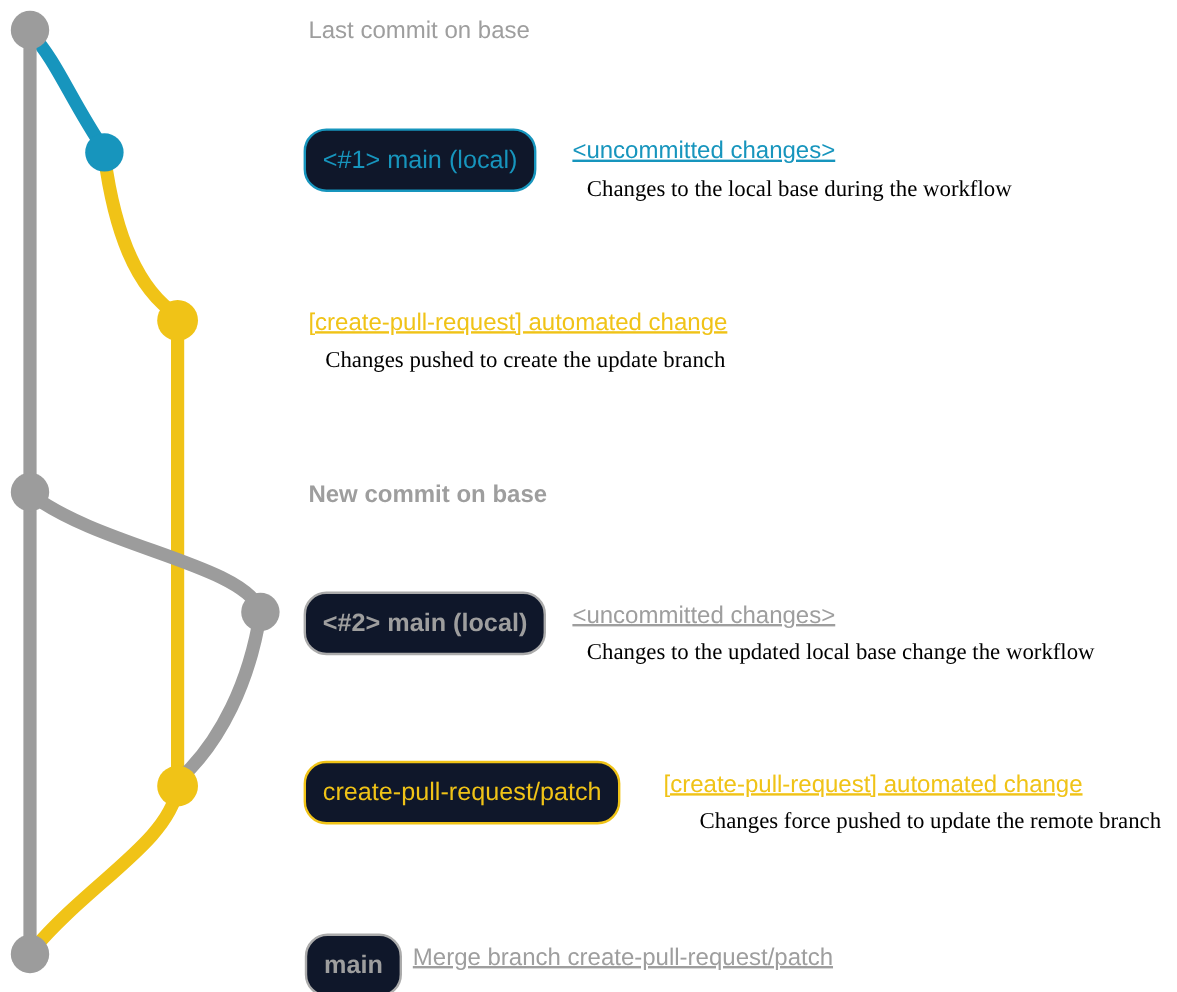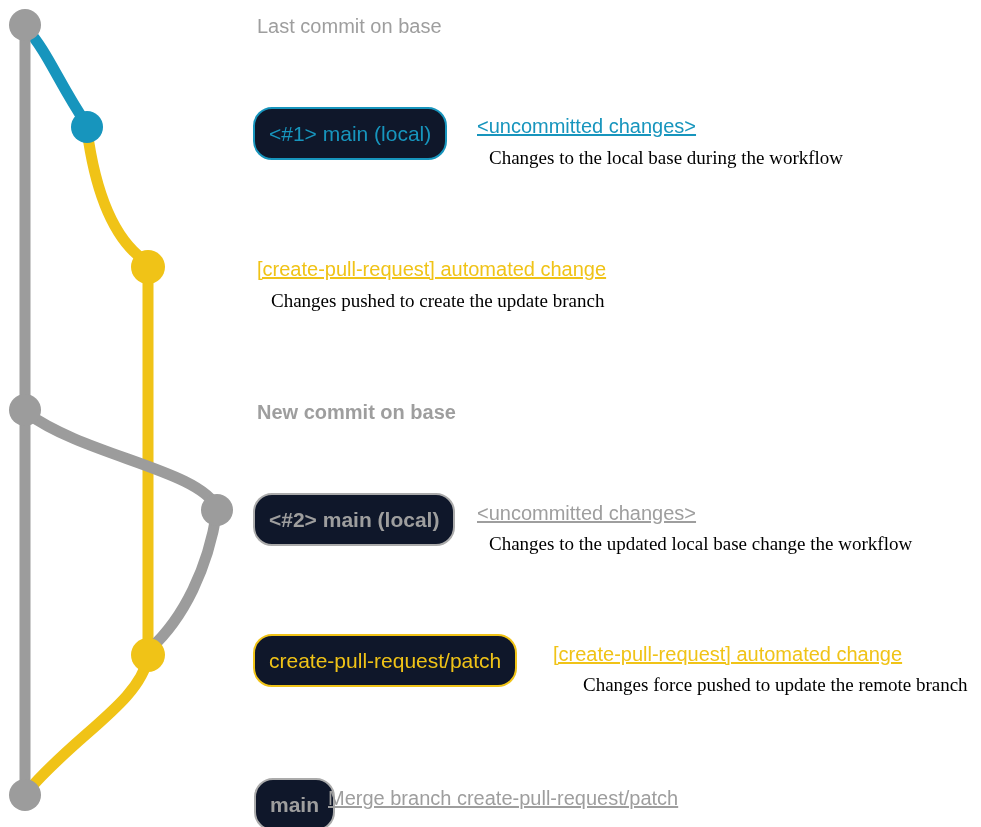--- a/index.html
+++ b/index.html
@@ -72,13 +72,13 @@
 
 <div class="abs badge gray-b" style="left:253px; top:493px;">&lt;#2&gt; main (local)</div>
 <div class="abs msg gray" style="left:477px; top:500px;">&lt;uncommitted changes&gt;</div>
 <div class="abs caption" style="left:489px; top:532px;">Changes to the updated local base change the workflow</div>
 
 <div class="abs badge yellow-b" style="left:253px; top:634px;">create-pull-request/patch</div>
 <div class="abs msg yellow" style="left:553px; top:641px;">[create-pull-request] automated change</div>
 <div class="abs caption" style="left:567px; top:673px;margin-left:16px;">Changes force pushed to update the remote branch</div>
 
 <div class="abs badge gray-b" style="left:254px; top:778px;">main</div>
-<div class="abs msg gray" style="left:328px; top:785px;">Merge branch create-pull-request/patch</div>
+<div class="abs msg gray" style="left:344px; top:785px;">Merge branch create-pull-request/patch</div>
 
 </body></html>

